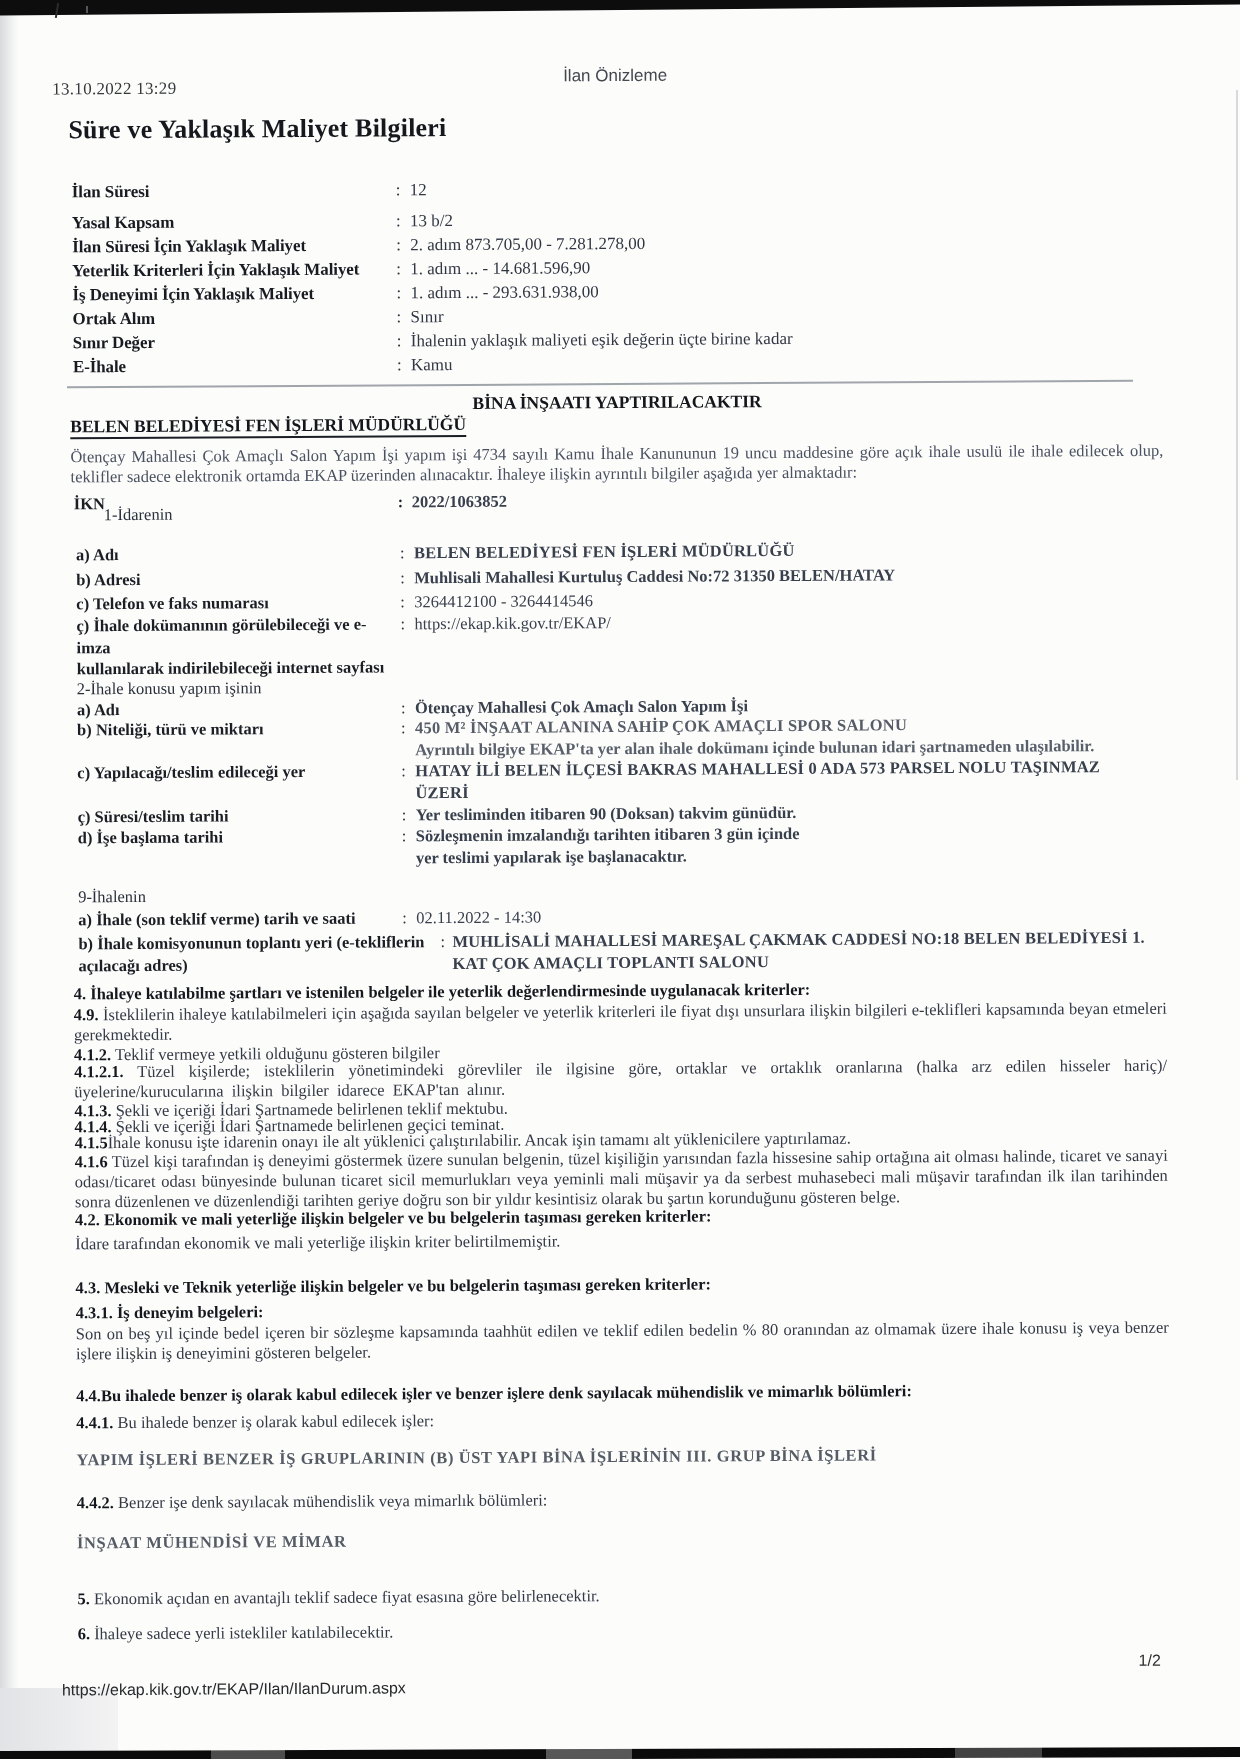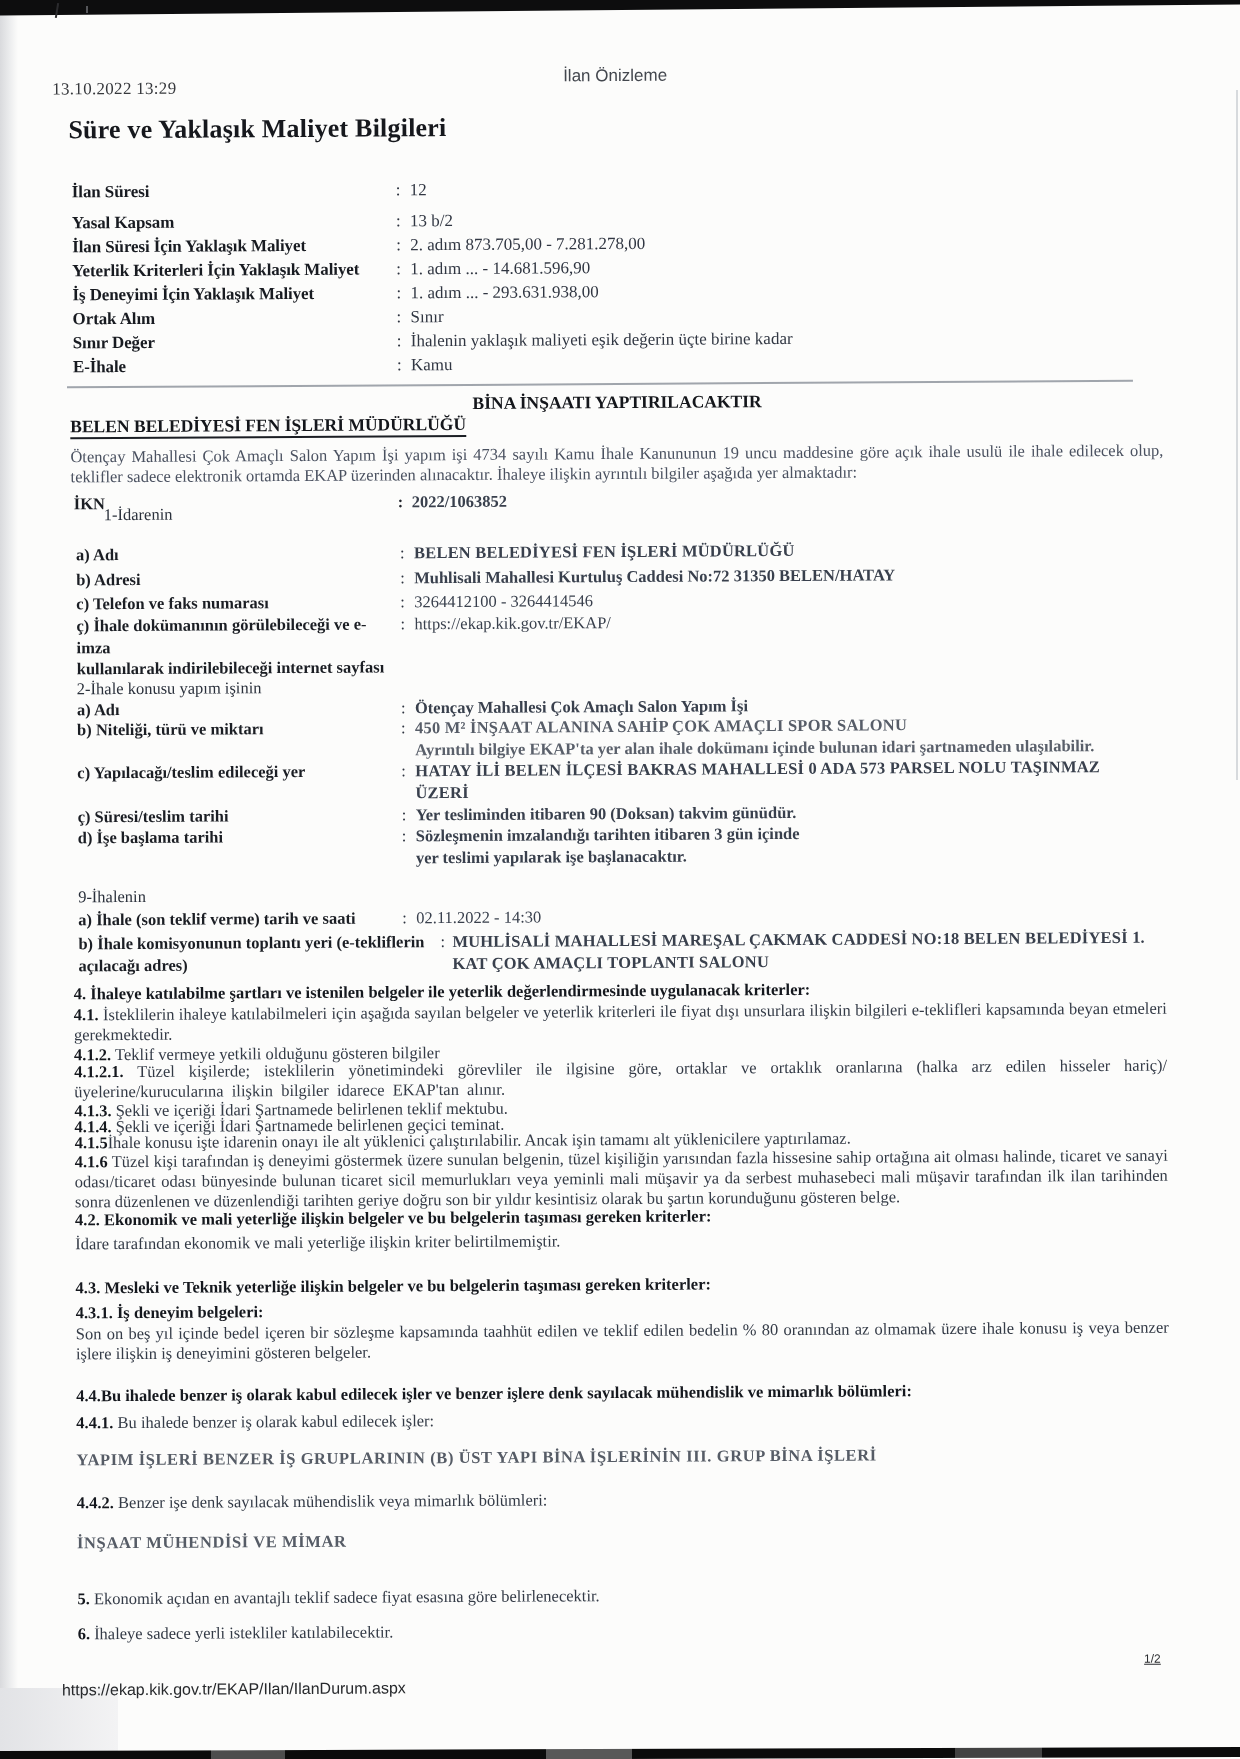--- a/index.html
+++ b/index.html
@@ -49,21 +49,21 @@
   .up{font-weight:700;color:#575d68;letter-spacing:.2px;}
   .gv{font-weight:700;color:#5a606b;}
   .dv{color:#343a46;}
 
   .crit{left:73px;width:1093px;font-size:16.5px;line-height:20px;color:#333a46;text-align:justify;}
   .crit b{color:#15181e;}
   .crit.caps{color:#565c66;letter-spacing:.6px;font-weight:700;text-align:left;}
   .crit.plain{text-align:left;}
 
   .url{left:57px;top:1678px;font-size:16px;color:#27292c;}
-  .pagenum{left:1060px;top:1655px;width:96px;text-align:right;font-size:12px;color:#2b2d30;text-decoration:underline;}
+  .pagenum{left:1060px;top:1655px;width:96px;text-align:right;font-size:16px;color:#2b2d30;}
 </style>
 </head>
 <body>
 
 <div class="page">
   <div class="abs art-left"></div>
   <div class="abs art-right"></div>
   <div class="abs art-bl"></div>
 
   <div class="tilt">
@@ -188,21 +188,21 @@
       </div>
     <div class="abs srow wide" style="left:78px;top:930px;width:1090px;">
         <span class="kl">b) İhale komisyonunun toplantı yeri (e-tekliflerin
 açılacağı adres)</span>
         <span class="colon"></span>
         <span class="kv up">MUHLİSALİ MAHALLESİ MAREŞAL ÇAKMAK CADDESİ NO:18 BELEN BELEDİYESİ 1.
 KAT ÇOK AMAÇLI TOPLANTI SALONU</span>
       </div>
 
     <div class="abs crit" style="top:981px;"><b>4. İhaleye katılabilme şartları ve istenilen belgeler ile yeterlik değerlendirmesinde uygulanacak kriterler:</b><span></span></div>
-    <div class="abs crit" style="top:1002px;"><b>4.1.</b><span> İsteklilerin ihaleye katılabilmeleri için aşağıda sayılan belgeler ve yeterlik kriterleri ile fiyat dışı unsurlara ilişkin bilgileri e-teklifleri kapsamında beyan etmeleri gerekmektedir.</span></div>
+    <div class="abs crit" style="top:1002px;"><b>4.9.</b><span> İsteklilerin ihaleye katılabilmeleri için aşağıda sayılan belgeler ve yeterlik kriterleri ile fiyat dışı unsurlara ilişkin bilgileri e-teklifleri kapsamında beyan etmeleri gerekmektedir.</span></div>
     <div class="abs crit plain" style="top:1042px;"><b>4.1.2.</b><span> Teklif vermeye yetkili olduğunu gösteren bilgiler</span></div>
     <div class="abs crit" style="top:1059px;word-spacing:4px;"><b>4.1.2.1.</b><span> Tüzel kişilerde; isteklilerin yönetimindeki görevliler ile ilgisine göre, ortaklar ve ortaklık oranlarına (halka arz edilen hisseler hariç)/ üyelerine/kurucularına ilişkin bilgiler idarece EKAP'tan alınır.</span></div>
     <div class="abs crit plain" style="top:1098px;"><b>4.1.3.</b><span> Şekli ve içeriği İdari Şartnamede belirlenen teklif mektubu.</span></div>
     <div class="abs crit plain" style="top:1114px;"><b>4.1.4.</b><span> Şekli ve içeriği İdari Şartnamede belirlenen geçici teminat.</span></div>
     <div class="abs crit plain" style="top:1130px;"><b>4.1.5</b><span>İhale konusu işte idarenin onayı ile alt yüklenici çalıştırılabilir. Ancak işin tamamı alt yüklenicilere yaptırılamaz.</span></div>
     <div class="abs crit" style="top:1149px;"><b>4.1.6</b><span> Tüzel kişi tarafından iş deneyimi göstermek üzere sunulan belgenin, tüzel kişiliğin yarısından fazla hissesine sahip ortağına ait olması halinde, ticaret ve sanayi odası/ticaret odası bünyesinde bulunan ticaret sicil memurlukları veya yeminli mali müşavir ya da serbest muhasebeci mali müşavir tarafından ilk ilan tarihinden sonra düzenlenen ve düzenlendiği tarihten geriye doğru son bir yıldır kesintisiz olarak bu şartın korunduğunu gösteren belge.</span></div>
     <div class="abs crit plain" style="top:1207px;"><b>4.2. Ekonomik ve mali yeterliğe ilişkin belgeler ve bu belgelerin taşıması gereken kriterler:</b><span></span></div>
     <div class="abs crit plain" style="top:1231px;"><b></b><span>İdare tarafından ekonomik ve mali yeterliğe ilişkin kriter belirtilmemiştir.</span></div>
     <div class="abs crit plain" style="top:1275px;"><b>4.3. Mesleki ve Teknik yeterliğe ilişkin belgeler ve bu belgelerin taşıması gereken kriterler:</b><span></span></div>
     <div class="abs crit plain" style="top:1300px;"><b>4.3.1. İş deneyim belgeleri:</b><span></span></div>

